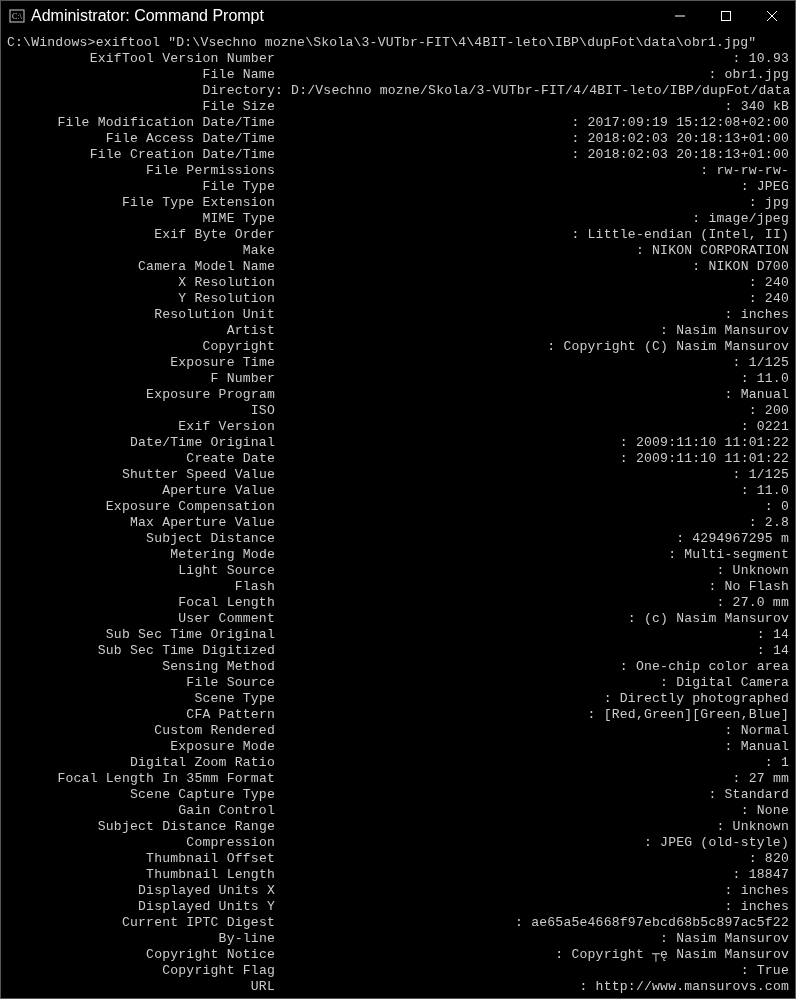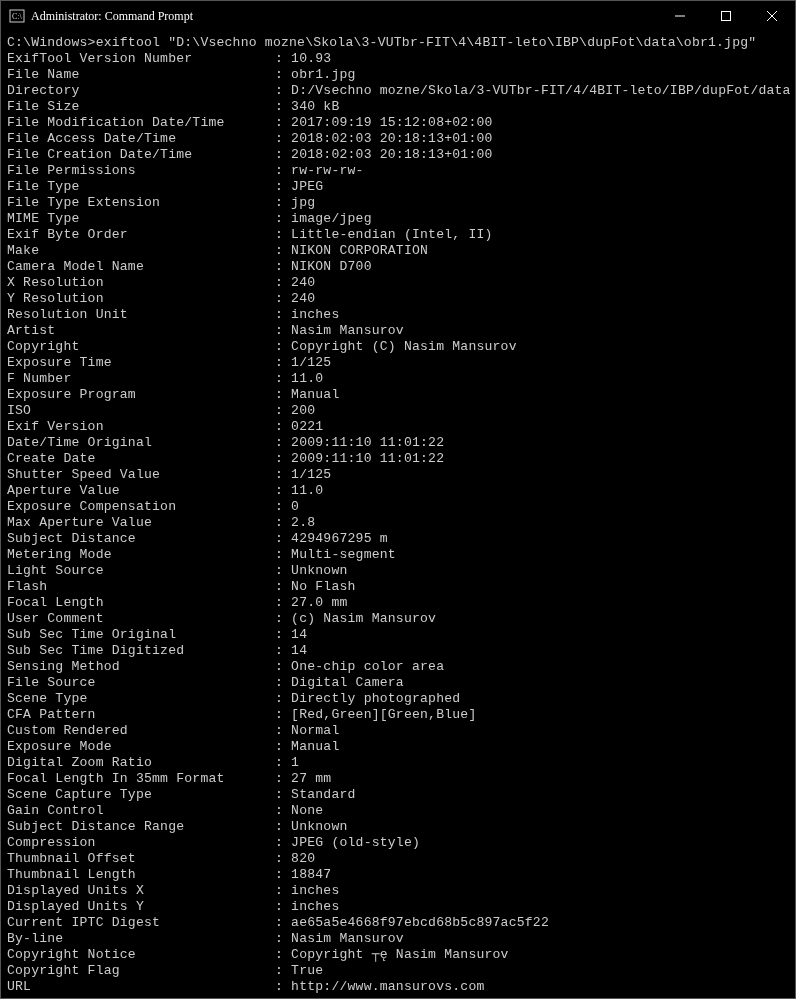--- a/index.html
+++ b/index.html
@@ -2,26 +2,26 @@
 <html><head>
 <meta charset="utf-8">
 <style>
   * { margin: 0; padding: 0; box-sizing: border-box; }
   html, body { width: 796px; height: 999px; background: #000; font-family: Consolas, 'Courier New', monospace; overflow: hidden; }
   .window { width: 796px; height: 999px; background: #000; display: flex; flex-direction: column; border: 1px solid #555; }
   .titlebar { height: 30px; background: #000; display: flex; align-items: center; justify-content: space-between; padding-left: 8px; }
   .titlebar-left { display: flex; align-items: center; gap: 6px; }
   .titlebar .icon { width: 16px; height: 16px; display: inline-flex; align-items: center; justify-content: center; }
   .titlebar .icon svg { display: block; }
-  .title-text { color: #fff; font-family: Liberation Serif, serif; font-size: 12px; }
+  .title-text { color: #fff; font-family: Liberation Sans, sans-serif; font-size: 16px; }
   .win-controls { display: flex; height: 100%; }
   .win-btn { width: 46px; height: 30px; display: flex; align-items: center; justify-content: center; color: #fff; font-family: 'Segoe UI', sans-serif; }
   .win-btn svg { display:block; }
   .terminal { flex: 1; background: #000; padding: 4px 6px; color: #ccc; font-size: 13.1px; line-height: 16px; white-space: pre; overflow: hidden; letter-spacing: 0.2px; }
-  .row { display: grid; grid-template-columns: 268px 1fr; }
+  .row { display: grid; grid-template-columns: 268px 1fr; text-align: right; }
 </style>
 </head>
 <body>
 
 <div class="window">
   <div class="titlebar">
     <div class="titlebar-left">
       <span class="icon">
         <svg width="16" height="16" viewBox="0 0 16 16">
           <rect x="1" y="2" width="14" height="12" fill="none" stroke="#ccc" stroke-width="1"></rect>

